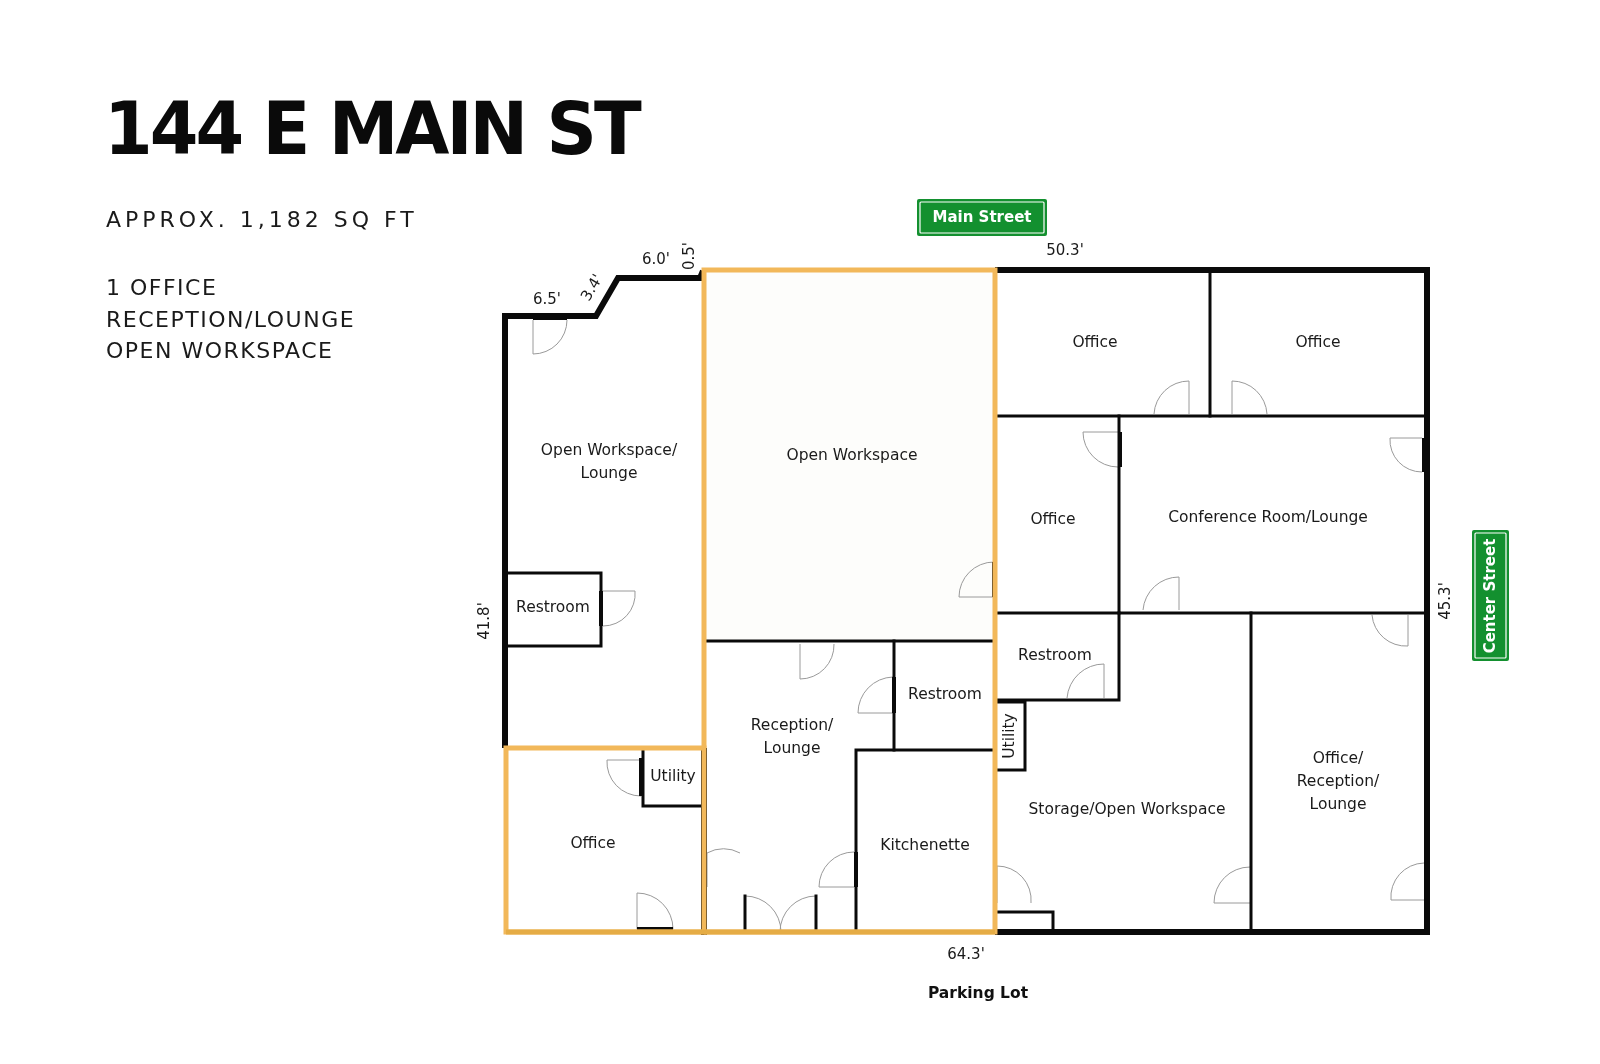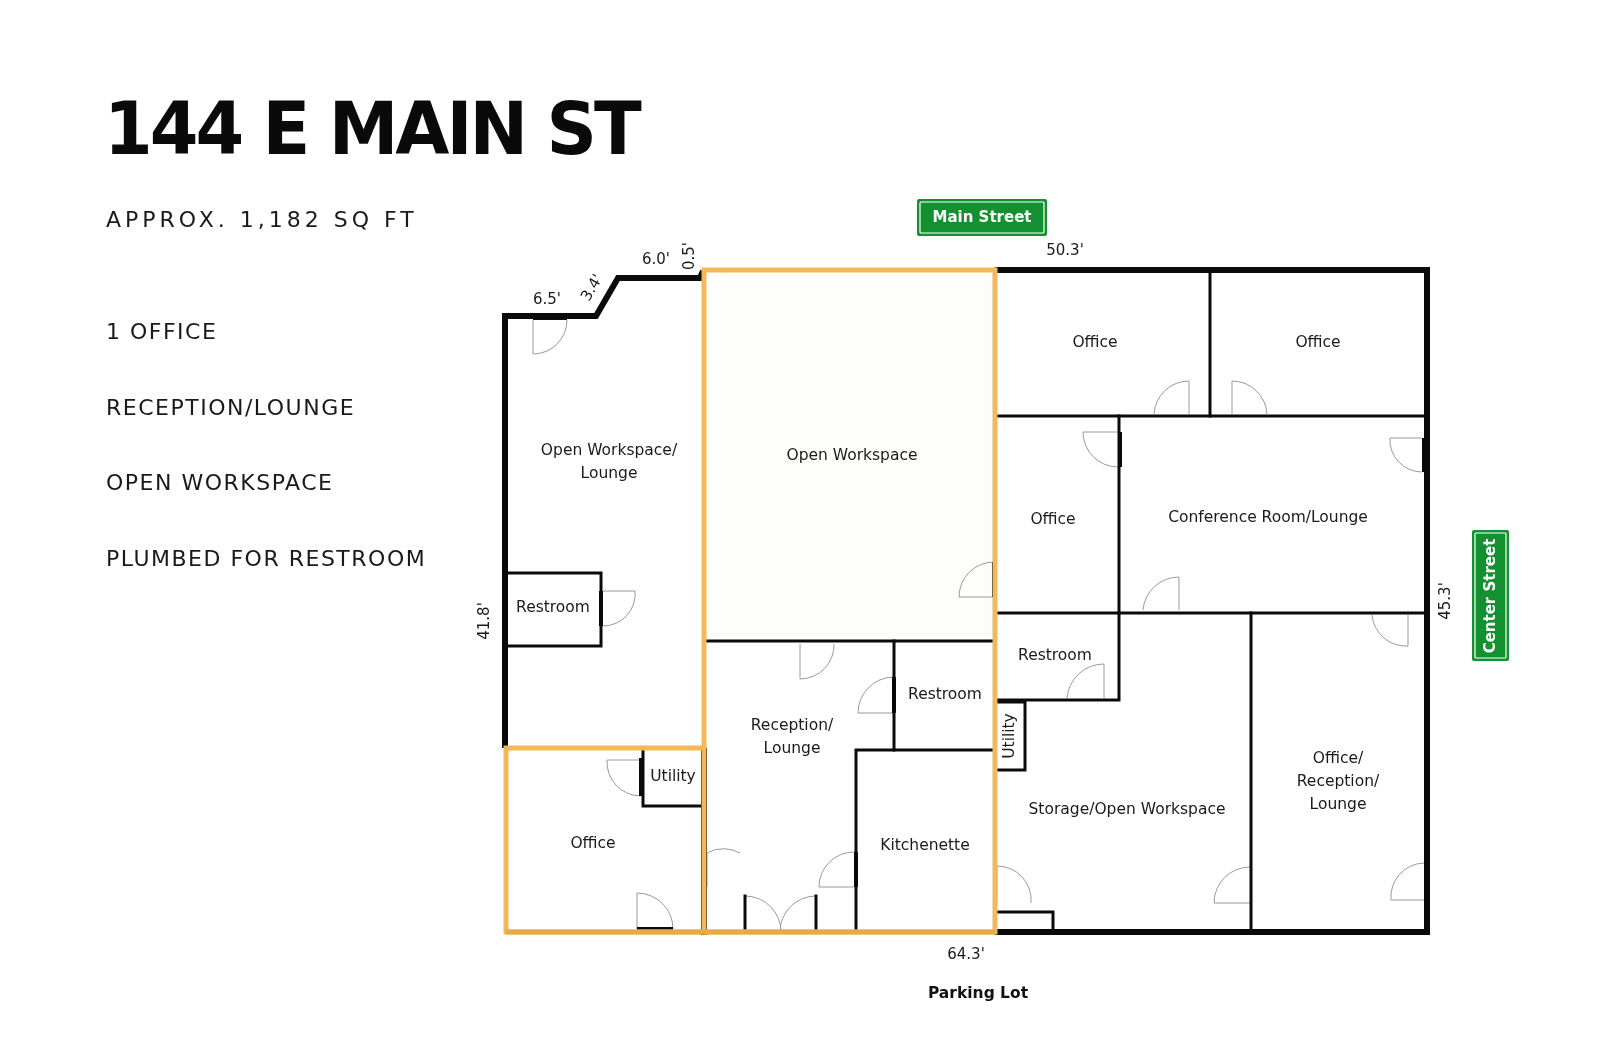--- a/index.html
+++ b/index.html
@@ -1,36 +1,35 @@
 <!DOCTYPE html>
 <html><head>
 <meta charset="utf-8">
 <style>
   html, body { margin: 0; padding: 0; background: #ffffff; }
   body { width: 1600px; height: 1064px; position: relative; overflow: hidden; font-family: "DejaVu Sans", sans-serif; color: #111; }
   .title { position: absolute; left: 104px; top: 92px; font-family: "DejaVu Sans", sans-serif; font-weight: 900; font-size: 70px; letter-spacing: -3px; line-height: 1; color: #0a0a0a; transform: scaleY(1.05); transform-origin: left top; }
   .sqft { position: absolute; left: 106px; top: 207px; font-size: 22px; letter-spacing: 4px; color: #1a1a1a; }
   .features { position: absolute; left: 106px; top: 272px; font-size: 22px; letter-spacing: 1.5px; color: #1a1a1a; line-height: 31.5px; }
-  .features div { white-space: nowrap; margin-top: 44px; }
+  .features div { white-space: nowrap; }
   svg.plan { position: absolute; left: 0; top: 0; }
   .room-label { font-family: "DejaVu Sans", sans-serif; font-size: 15.5px; fill: #1a1a1a; }
   .dim { font-family: "DejaVu Sans", sans-serif; font-size: 15px; fill: #1a1a1a; }
   .sign-text { font-family: "DejaVu Sans", sans-serif; font-weight: bold; font-size: 15px; fill: #ffffff; }
   .parking { font-family: "DejaVu Sans", sans-serif; font-weight: bold; font-size: 15.5px; fill: #111; }
 </style>
 </head>
 <body>
 
 <div class="title">144 E MAIN ST</div>
 <div class="sqft">APPROX. 1,182 SQ FT</div>
 <div class="features">
   <div>1 OFFICE</div>
   <div>RECEPTION/LOUNGE</div>
   <div>OPEN WORKSPACE</div>
-  <div>PLUMBED FOR RESTROOM</div>
 </div>
 
 <svg class="plan" width="1600" height="1064" viewBox="0 0 1600 1064" xmlns="http://www.w3.org/2000/svg">
 
   <rect x="705" y="271" width="290" height="370" fill="#fdfdfb"></rect>
 
   <g fill="none" stroke="#9a9a9a" stroke-width="1">
 
     <path d="M533 320 L533 354 A34 34 0 0 0 567 320"></path>
 

